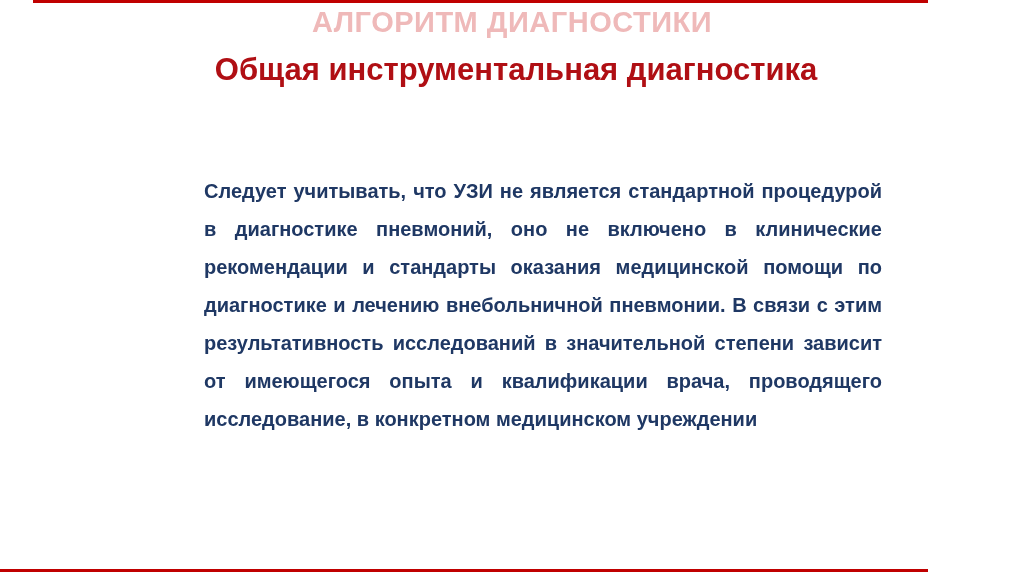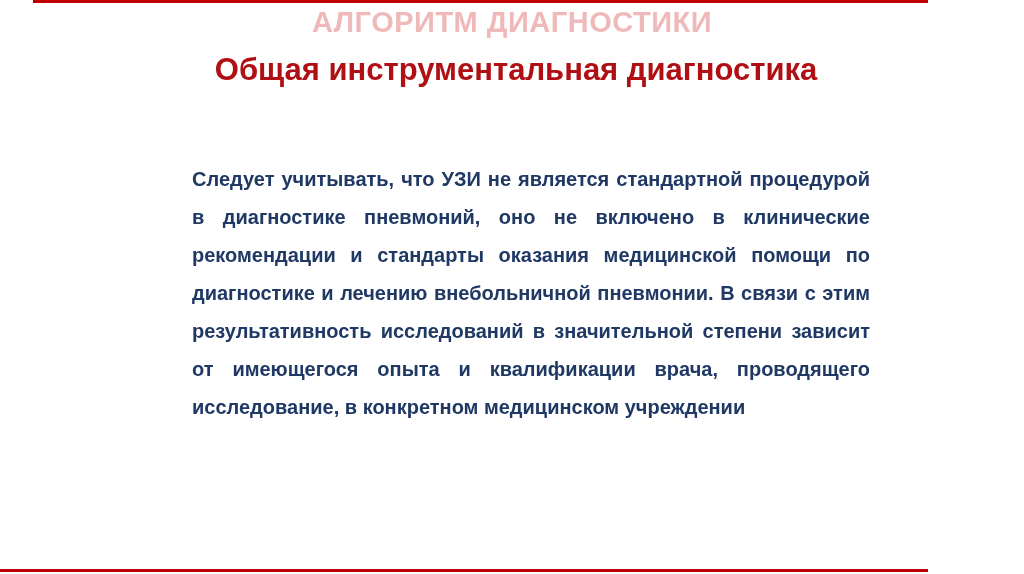--- a/index.html
+++ b/index.html
@@ -51,21 +51,21 @@
     text-align: center;
     font-size: 31px;
     font-weight: bold;
     color: var(--title, #b00f14);
   }
   .body-text {
     position: absolute;
     top: 160px;
     left: 192px;
     width: 678px;
-    margin: 0;
+    margin: 12px;
     font-size: 20px;
     font-weight: bold;
     line-height: 38px;
     text-align: justify;
     text-align-last: left;
     color: var(--body, #1f3864);
   }
 </style>
 </head>
 <body>

